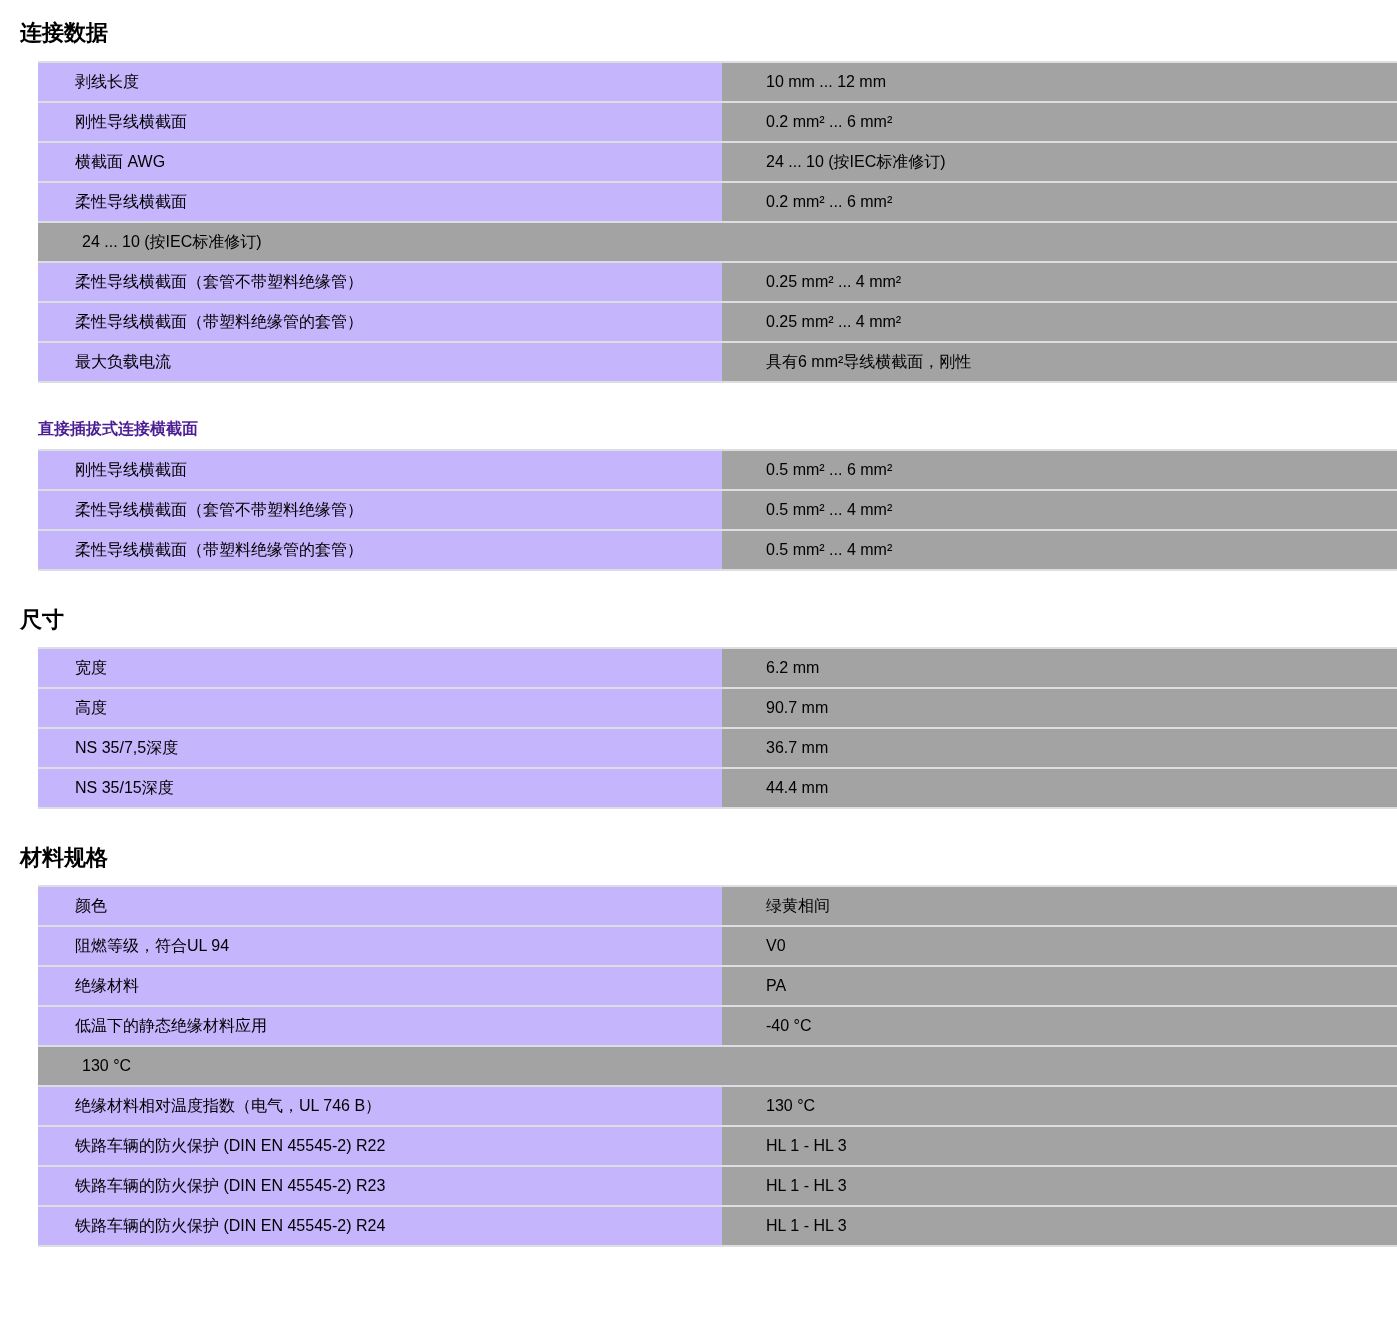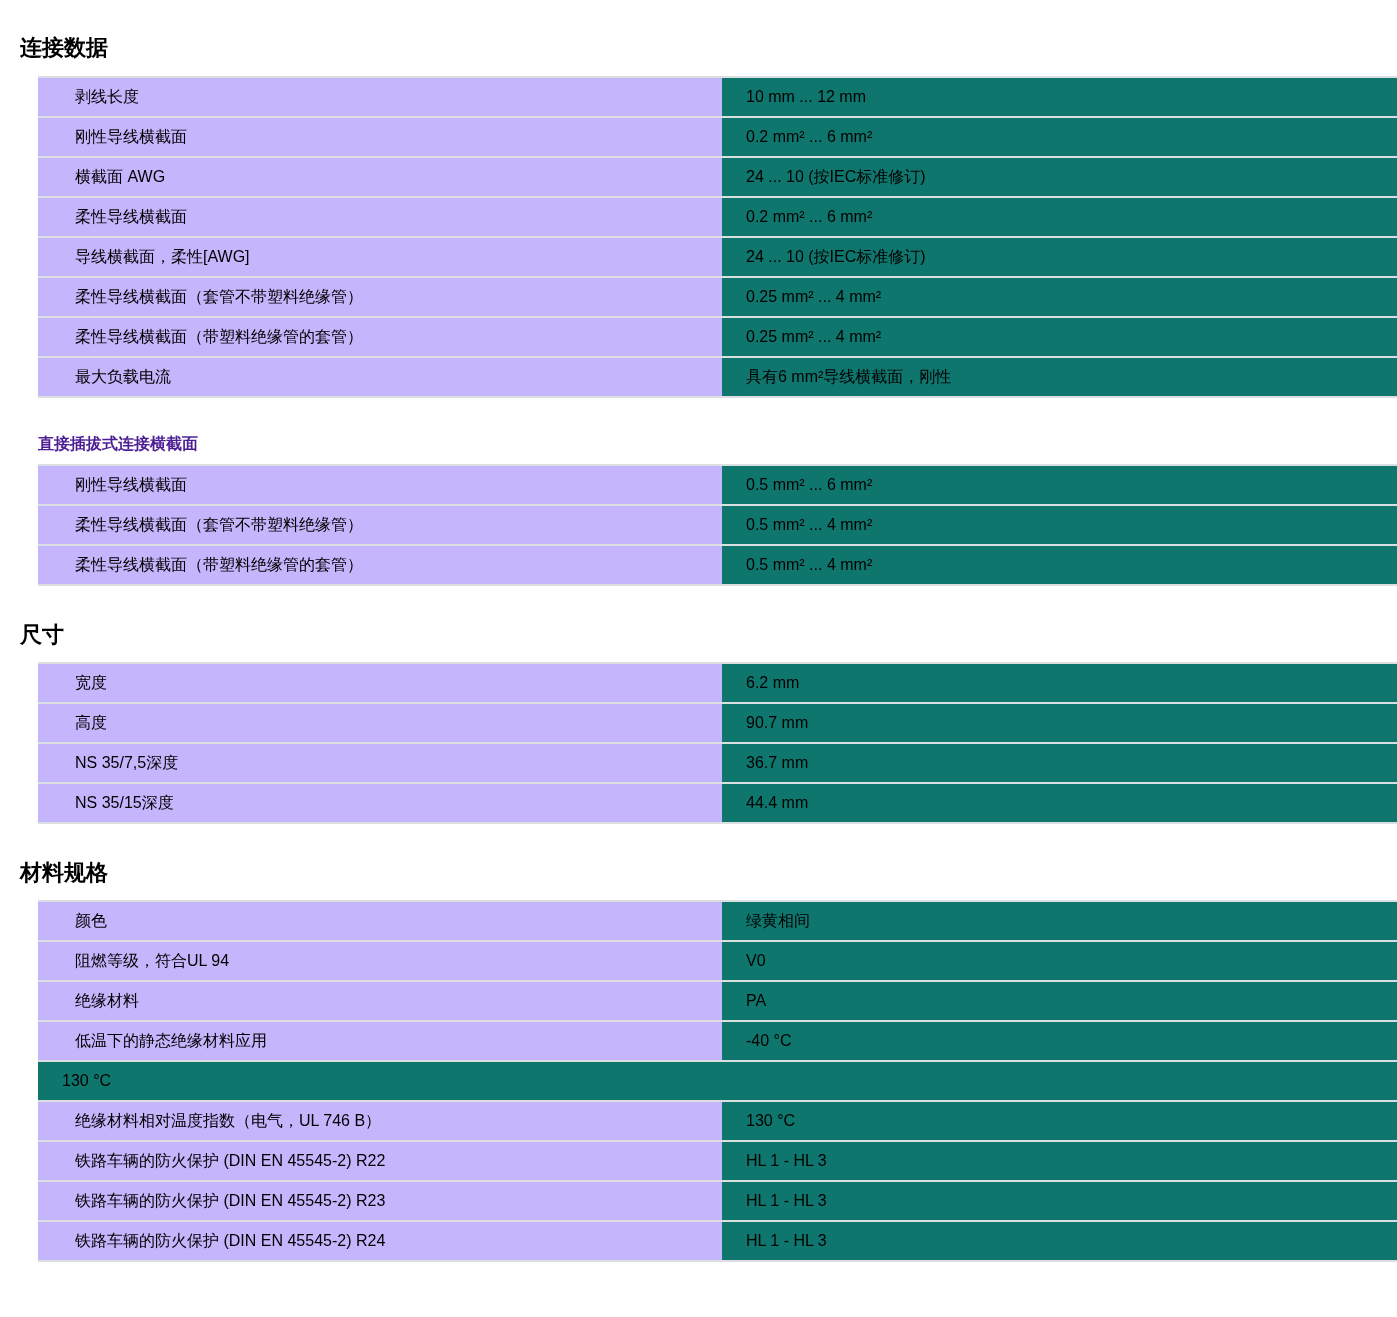--- a/index.html
+++ b/index.html
@@ -19,21 +19,21 @@
     height: 100%;
   }
   .section-title {
     font-size: 22px;
     line-height: 24px;
     font-weight: 700;
     margin: 37px 0 15px 20px;
     color: #000000;
   }
   .page > .section-title:first-child {
-    margin-top: 36px;
+    margin-top: 21px;
     margin-bottom: 16px;
   }
   .group-subtitle {
     font-size: 16px;
     line-height: 18px;
     font-weight: 700;
     margin: 37px 0 11px 38px;
     color: #4c1d95;
   }
   .spec-table {
@@ -54,22 +54,22 @@
     box-sizing: border-box;
   }
   .cell.label {
     width: 684px;
     flex: 0 0 684px;
     background: #c4b5fd;
     padding-left: 37px;
   }
   .cell.value {
     flex: 1 1 auto;
-    background: #0f766e;
-    padding-left: 24px;
+    background: #a3a3a3;
+    padding-left: 44px;
   }
 </style>
 </head>
 <body>
 
 <main class="page">
     <h2 class="section-title">连接数据</h2>
     <div class="spec-table">
       <div class="spec-row">
         <div class="cell label">剥线长度</div>
@@ -81,21 +81,20 @@
       </div>
       <div class="spec-row">
         <div class="cell label">横截面 AWG</div>
         <div class="cell value">24 ... 10 (按IEC标准修订)</div>
       </div>
       <div class="spec-row">
         <div class="cell label">柔性导线横截面</div>
         <div class="cell value">0.2 mm² ... 6 mm²</div>
       </div>
       <div class="spec-row">
-        <div class="cell label">导线横截面，柔性[AWG]</div>
         <div class="cell value">24 ... 10 (按IEC标准修订)</div>
       </div>
       <div class="spec-row">
         <div class="cell label">柔性导线横截面（套管不带塑料绝缘管）</div>
         <div class="cell value">0.25 mm² ... 4 mm²</div>
       </div>
       <div class="spec-row">
         <div class="cell label">柔性导线横截面（带塑料绝缘管的套管）</div>
         <div class="cell value">0.25 mm² ... 4 mm²</div>
       </div>

